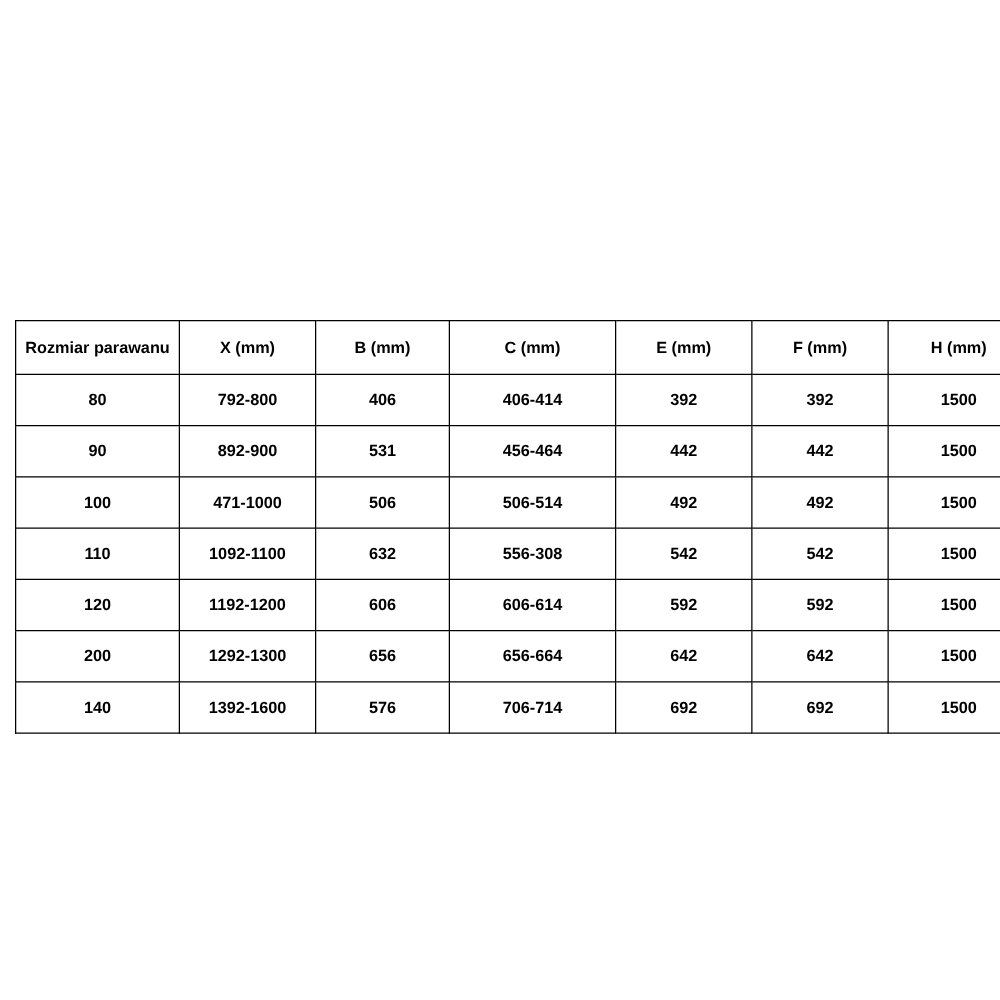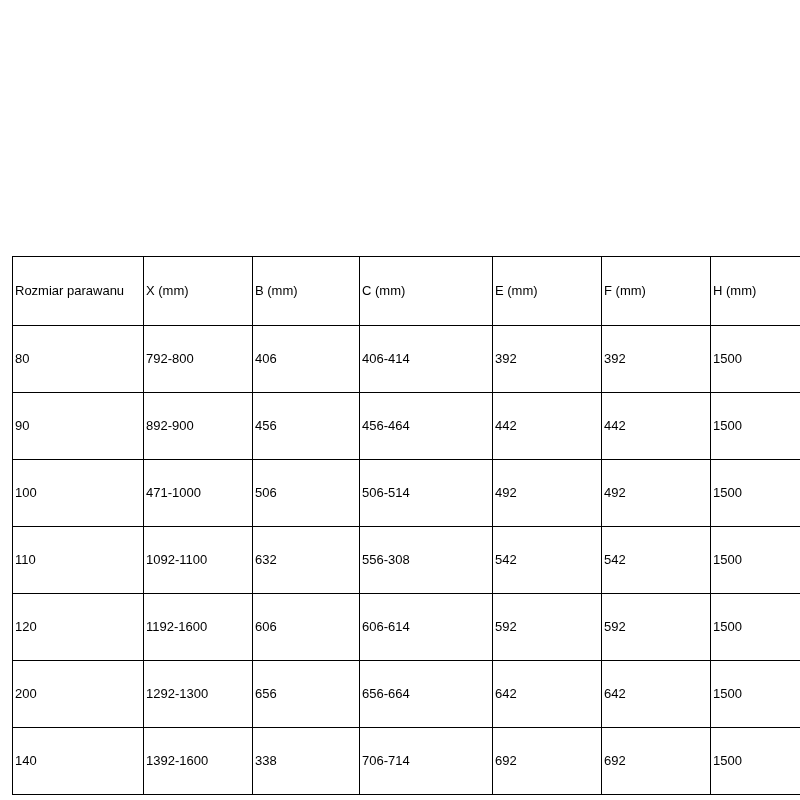--- a/index.html
+++ b/index.html
@@ -22,26 +22,26 @@
     width: 776px;
   }
   table.spec-table {
     border-collapse: collapse;
     width: 776px;
     table-layout: fixed;
   }
   table.spec-table th,
   table.spec-table td {
     border: 1px solid #000000;
-    text-align: left;
+    text-align: center;
     vertical-align: middle;
     font-size: 13px;
-    font-weight: normal;
+    font-weight: bold;
     height: 34px;
-    padding: 16px 2px;
+    padding: 3px 2px;
     line-height: 1.1;
     white-space: nowrap;
   }
   table.spec-table thead th {
     height: 36px;
     font-size: 13px;
   }
   
   .col-0 { width: 126px; }
   .col-1 { width: 104px; }
@@ -73,21 +73,21 @@
         <td>792-800</td>
         <td>406</td>
         <td>406-414</td>
         <td>392</td>
         <td>392</td>
         <td>1500</td>
       </tr>
       <tr>
         <td>90</td>
         <td>892-900</td>
-        <td>456</td>
+        <td>531</td>
         <td>456-464</td>
         <td>442</td>
         <td>442</td>
         <td>1500</td>
       </tr>
       <tr>
         <td>100</td>
         <td>471-1000</td>
         <td>506</td>
         <td>506-514</td>
@@ -99,40 +99,40 @@
         <td>110</td>
         <td>1092-1100</td>
         <td>632</td>
         <td>556-308</td>
         <td>542</td>
         <td>542</td>
         <td>1500</td>
       </tr>
       <tr>
         <td>120</td>
-        <td>1192-1600</td>
+        <td>1192-1200</td>
         <td>606</td>
         <td>606-614</td>
         <td>592</td>
         <td>592</td>
         <td>1500</td>
       </tr>
       <tr>
         <td>200</td>
         <td>1292-1300</td>
         <td>656</td>
         <td>656-664</td>
         <td>642</td>
         <td>642</td>
         <td>1500</td>
       </tr>
       <tr>
         <td>140</td>
         <td>1392-1600</td>
-        <td>338</td>
+        <td>576</td>
         <td>706-714</td>
         <td>692</td>
         <td>692</td>
         <td>1500</td>
       </tr>
     </tbody>
   </table>
 </div>
 
 </body></html>

